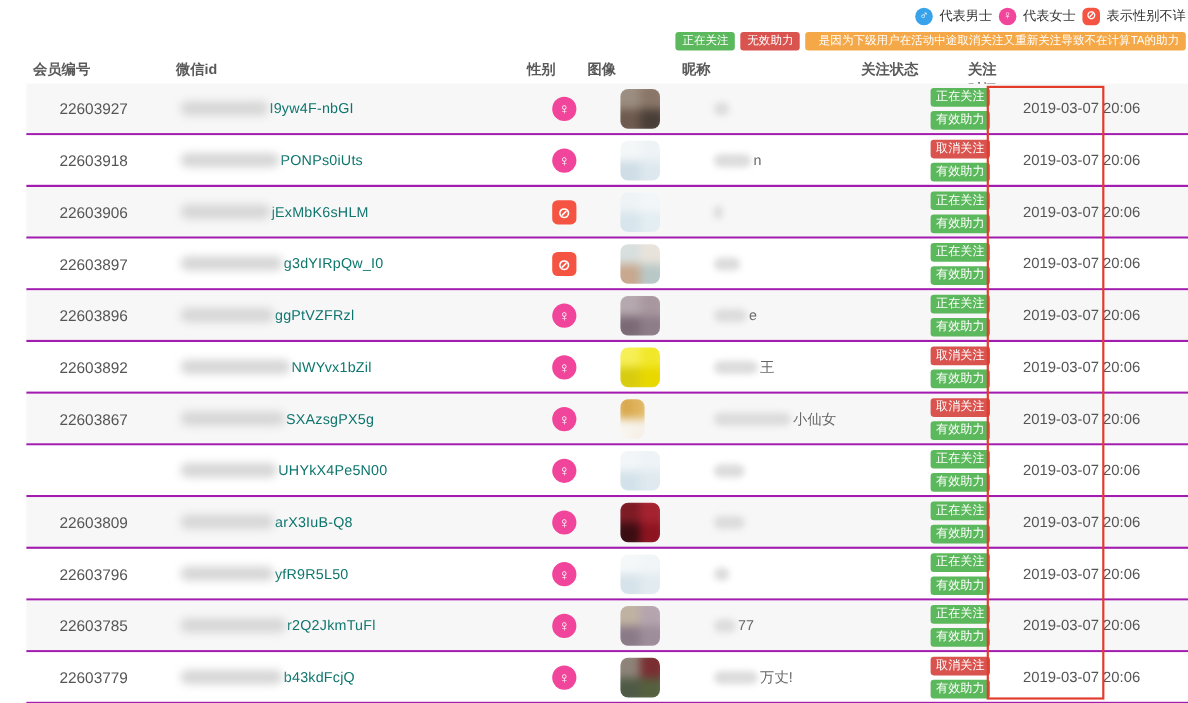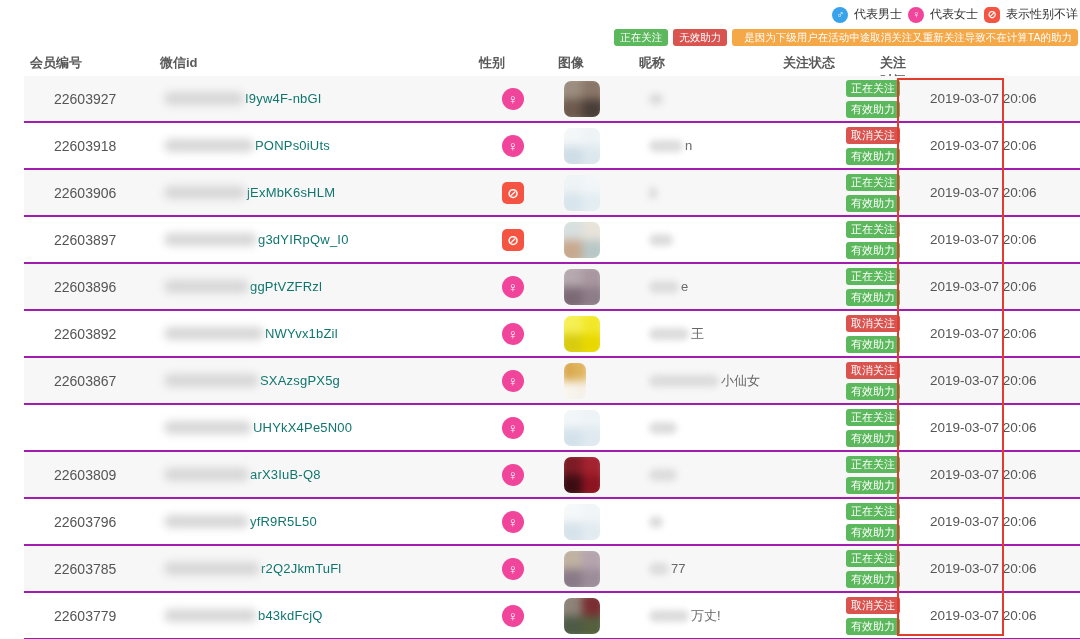--- a/index.html
+++ b/index.html
@@ -16,21 +16,21 @@
   .licon.unknown,.gicon.unknown{background:#f55442;border-radius:5px;}
   .legend2{position:absolute;top:29px;right:2px;display:flex;align-items:center;gap:5px;white-space:nowrap;}
   .badge{display:inline-block;padding:3px 6px;border-radius:3px;color:#fff;font-size:10.5px;line-height:1;}
   .badge.green{background:#5cb85c;}
   .badge.red{background:#d9534f;}
   .badge.orange{background:#f5a847;padding-left:12px;}
   
   .thead{position:absolute;top:52px;left:0;width:908px;height:24px;font-size:13px;font-weight:bold;color:#595959;}
   .thead span{position:absolute;top:2px;}
   .h-member{left:30px;}  .h-wechat{left:160px;} .h-gender{left:479px;}
-  .h-avatar{left:540px;padding-left:18px;} .h-nick{left:620px;margin-left:19px;}   .h-status{left:783px;text-align:center;} .h-time{left:880px;}
+  .h-avatar{left:516px;padding-left:18px;} .h-nick{left:620px;}   .h-status{left:783px;text-align:center;} .h-time{left:880px;}
   
   .tbody{position:absolute;top:76px;left:0;width:1080px;}
   .row{position:relative;width:1080px;height:47px;border-bottom:2px solid #a21caf;box-sizing:border-box;margin-left:24px;}
   .row.odd{background:#f7f7f7;}
   .row.even{background:#ffffff;}
   .cell{position:absolute;top:0;bottom:0;display:flex;align-items:center;}
   .c-member{left:30px;font-size:14px;color:#555;}
   .c-wechat{left:140px;gap:1px;}
   .blurbar{height:13px;border-radius:7px;background:#d6d6d6;filter:blur(4px);}
   .suffix{font-size:13px;color:#0f766e;letter-spacing:.2px;text-align:center;}

